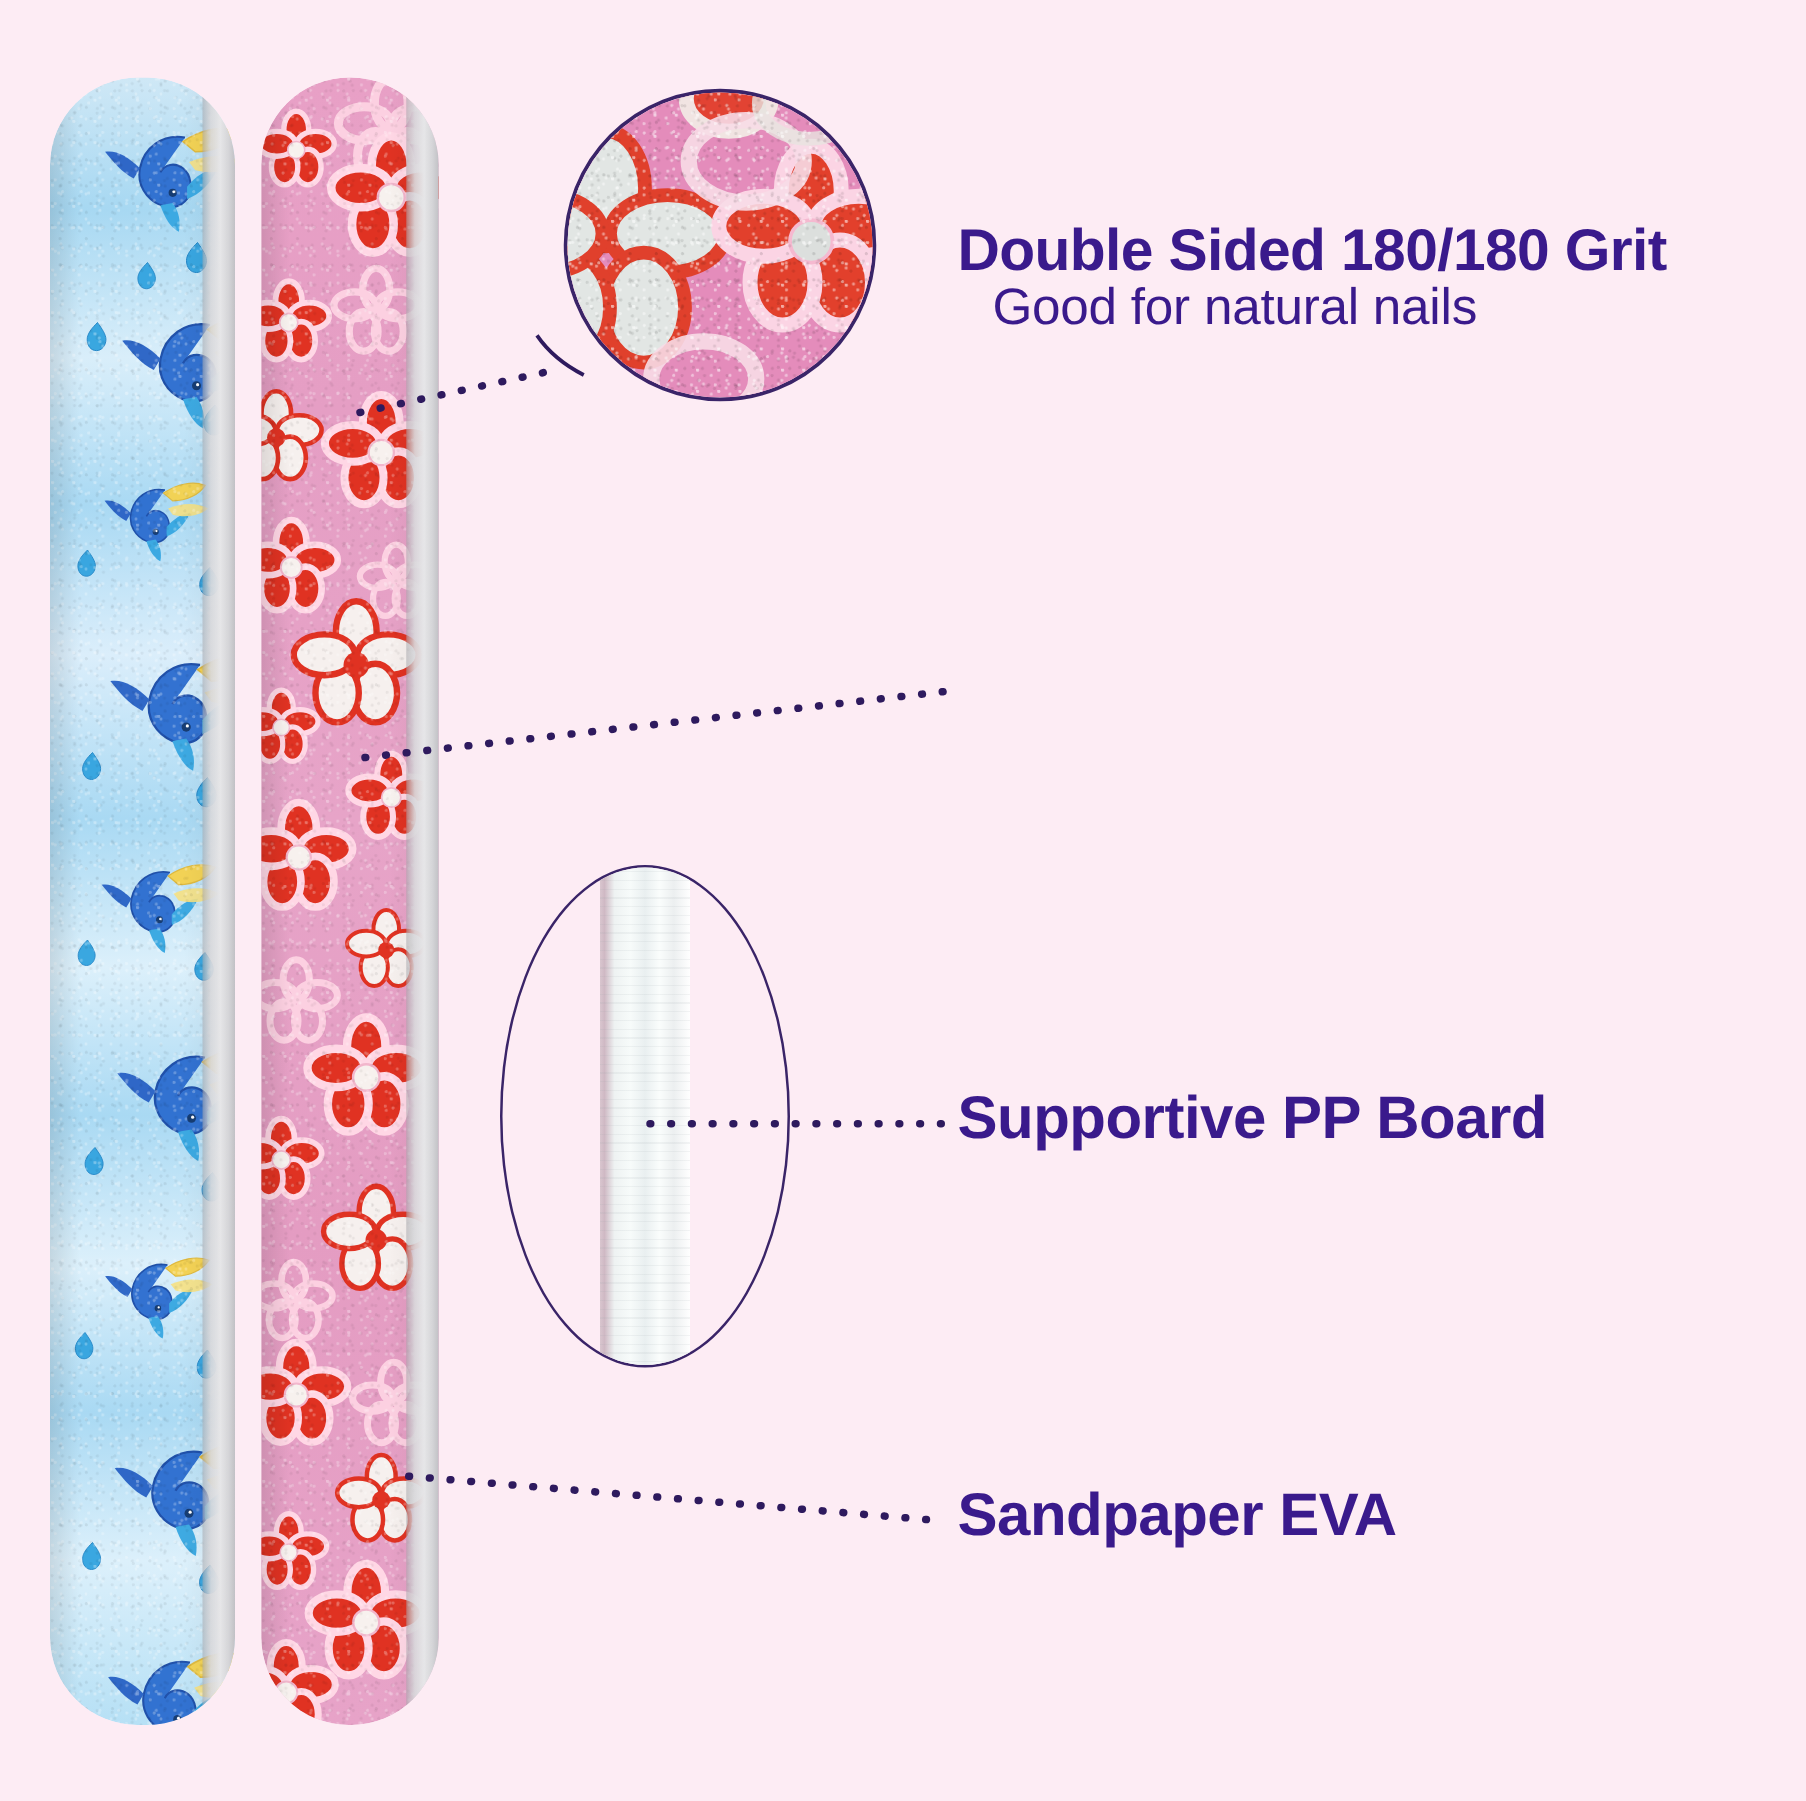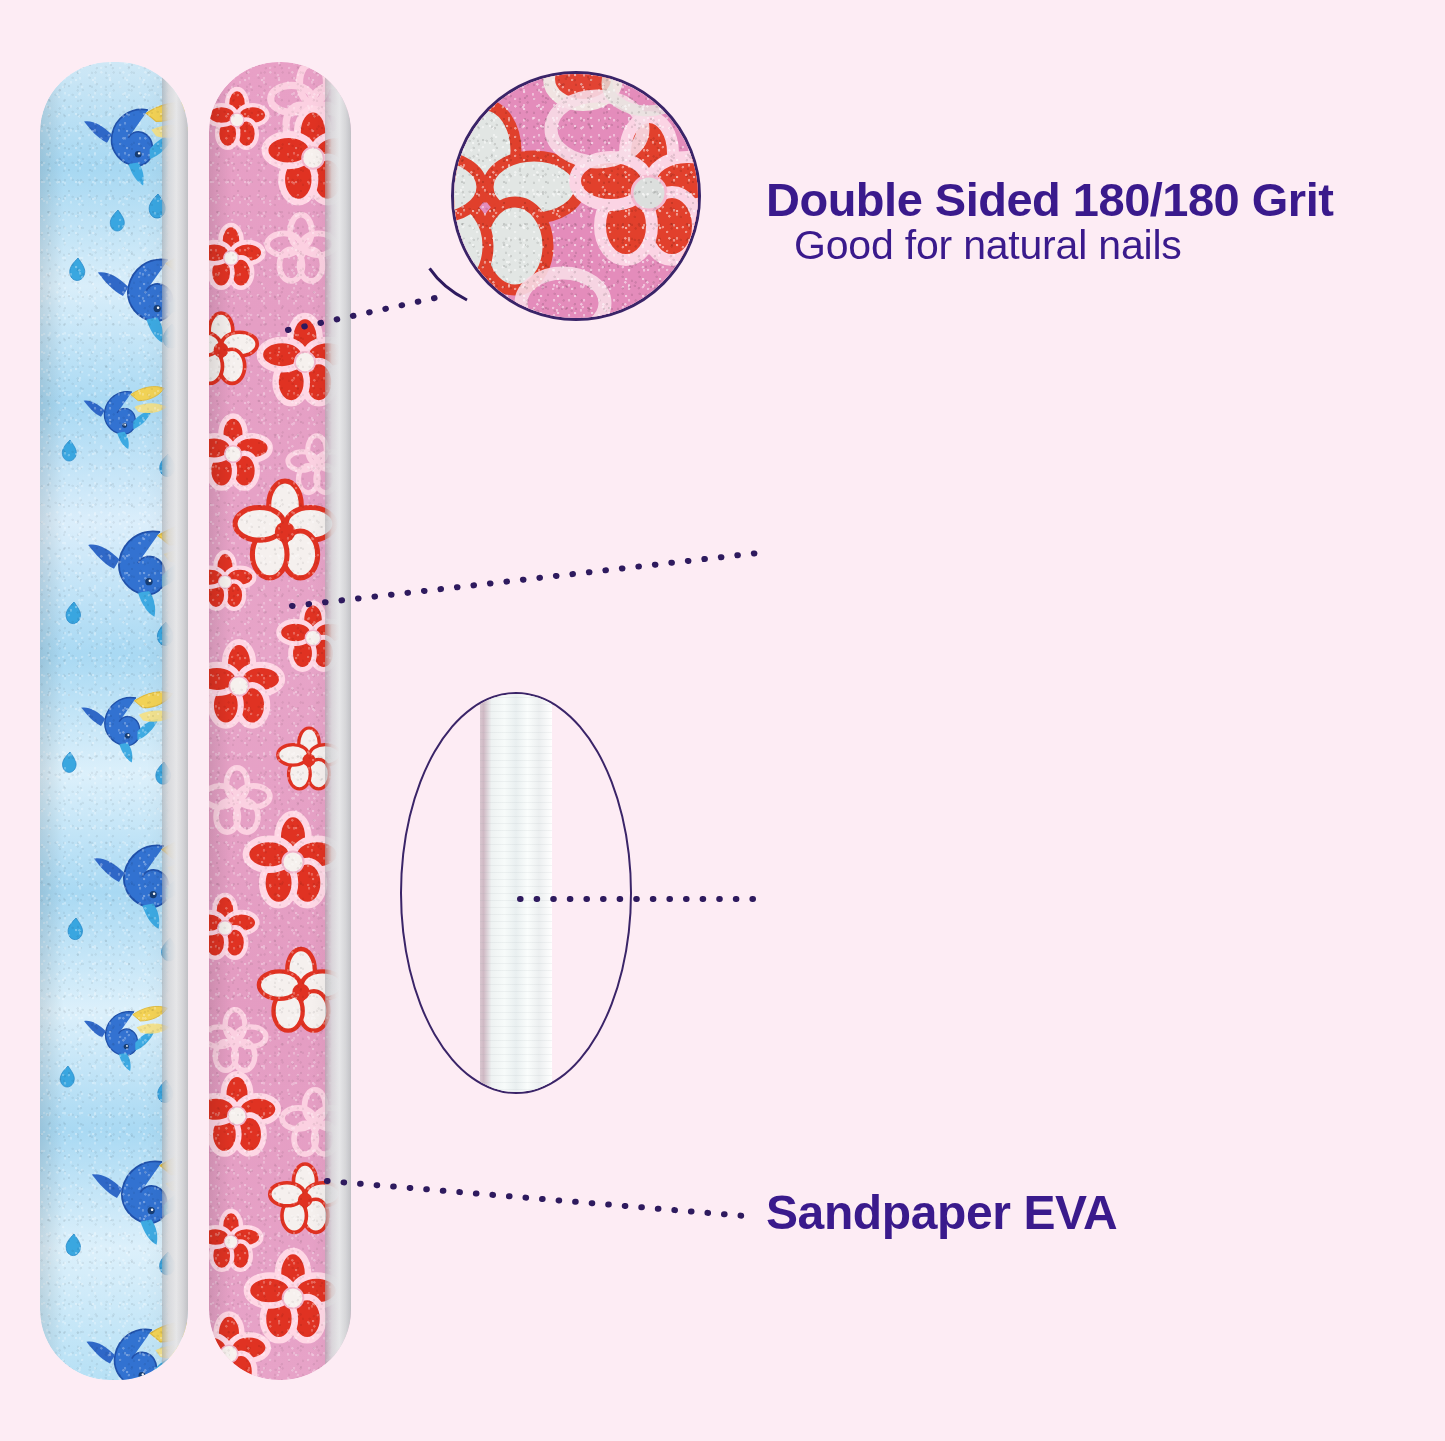--- a/index.html
+++ b/index.html
@@ -366,15 +366,16 @@
 
     <line x1="292" y1="606" x2="758" y2="553" stroke="#2e1a5e" stroke-width="6" stroke-linecap="round" stroke-dasharray="0.6 16"></line>
 
     <line x1="520" y1="899" x2="756" y2="899" stroke="#2e1a5e" stroke-width="6" stroke-linecap="round" stroke-dasharray="0.6 16"></line>
 
     <line x1="327" y1="1181" x2="757" y2="1217" stroke="#2e1a5e" stroke-width="6" stroke-linecap="round" stroke-dasharray="0.6 16"></line>
   </svg>
 
   <div class="label label-head" id="l-grit">Double Sided 180/180 Grit</div>
   <div class="label label-sub" id="l-grit-sub">Good for natural nails</div>
+  <div class="label label-feature" id="l-pp">Supportive PP Board</div>
   <div class="label label-feature" id="l-eva">Sandpaper EVA</div>
 
 </div>
 
 </body></html>

